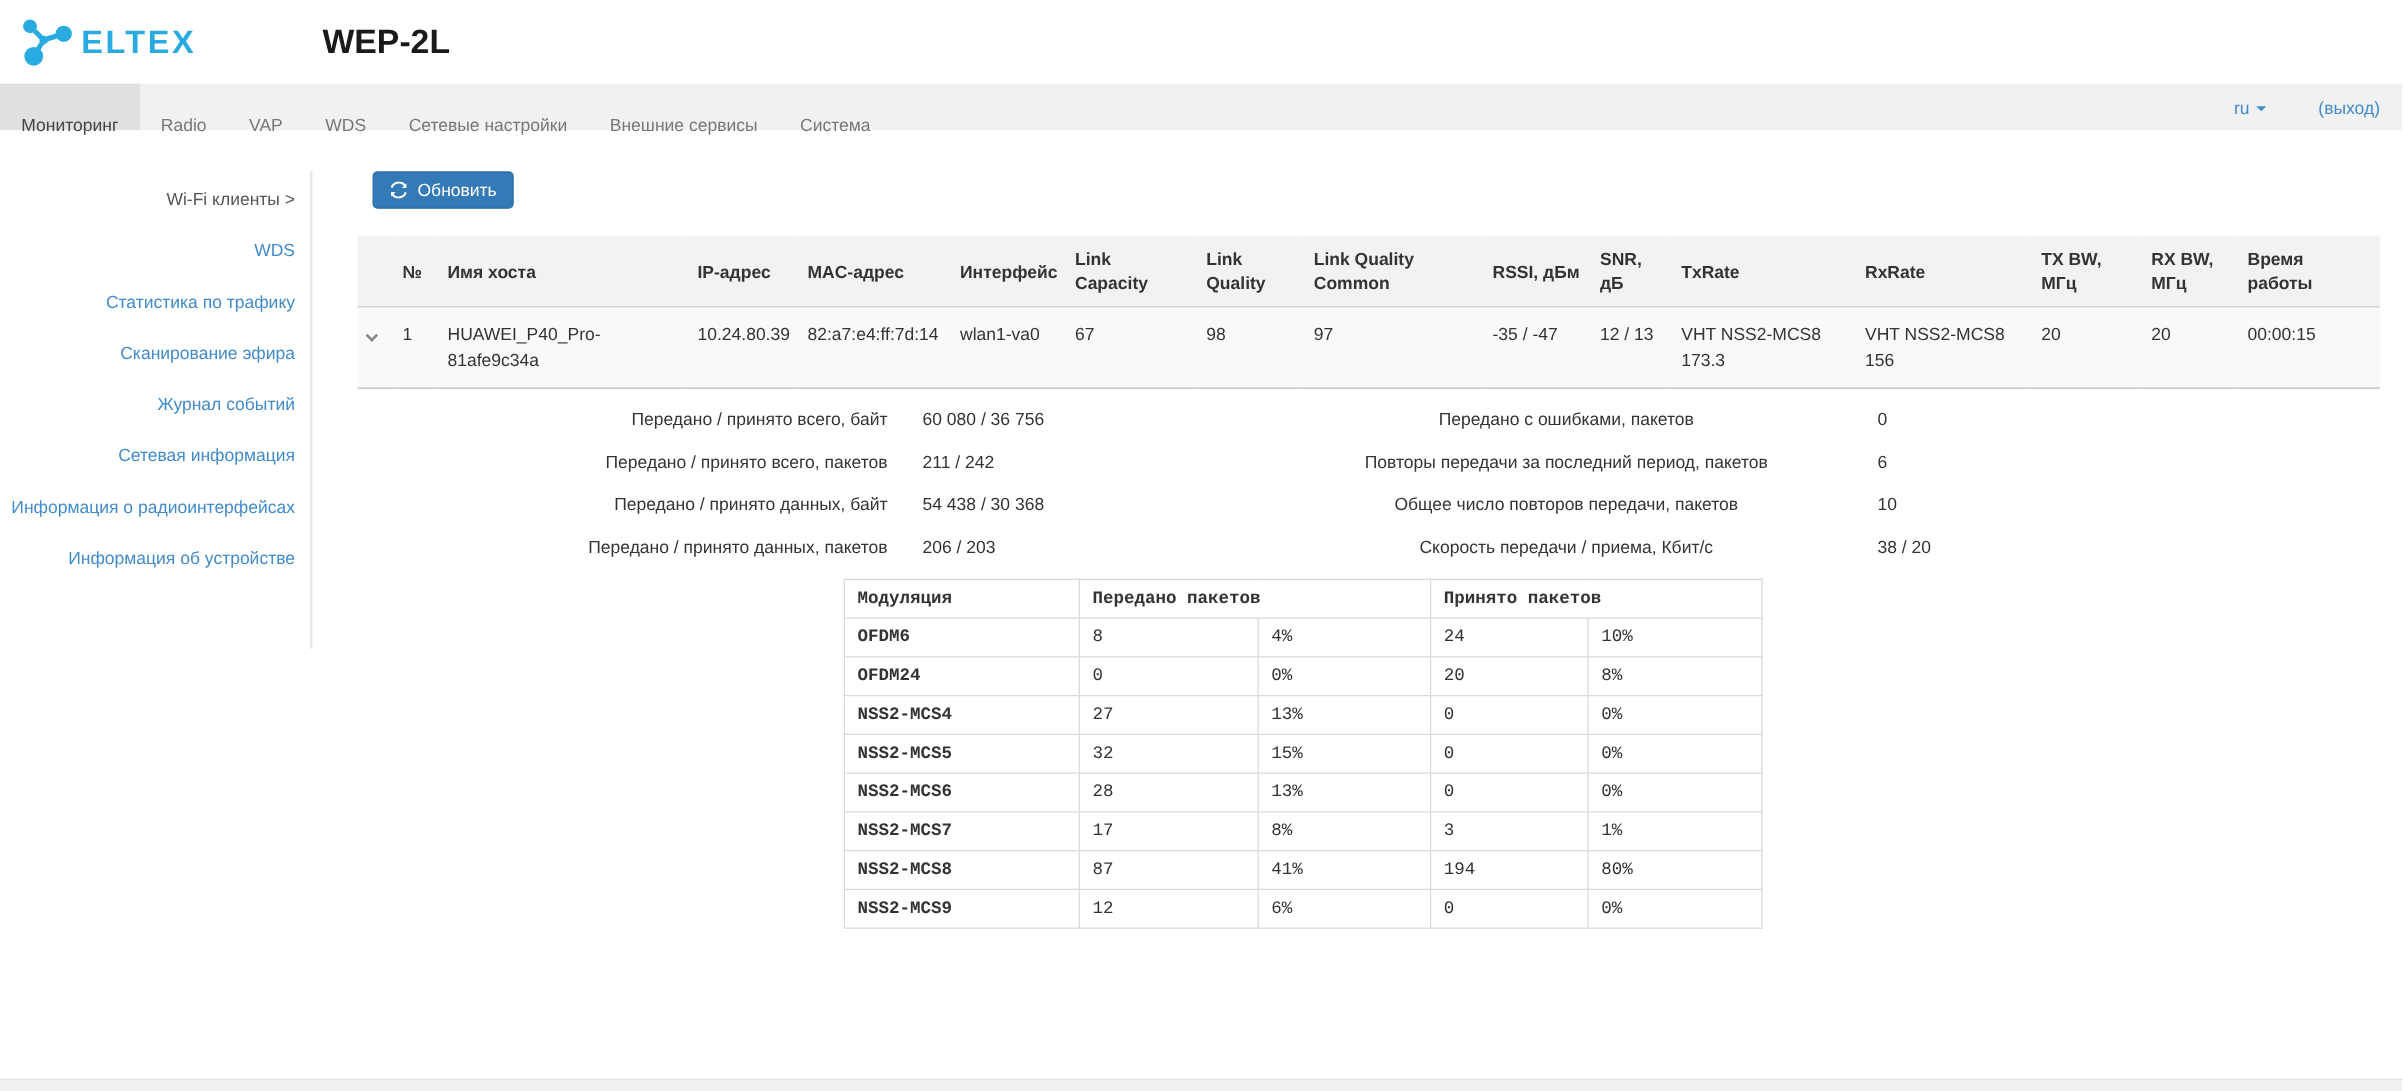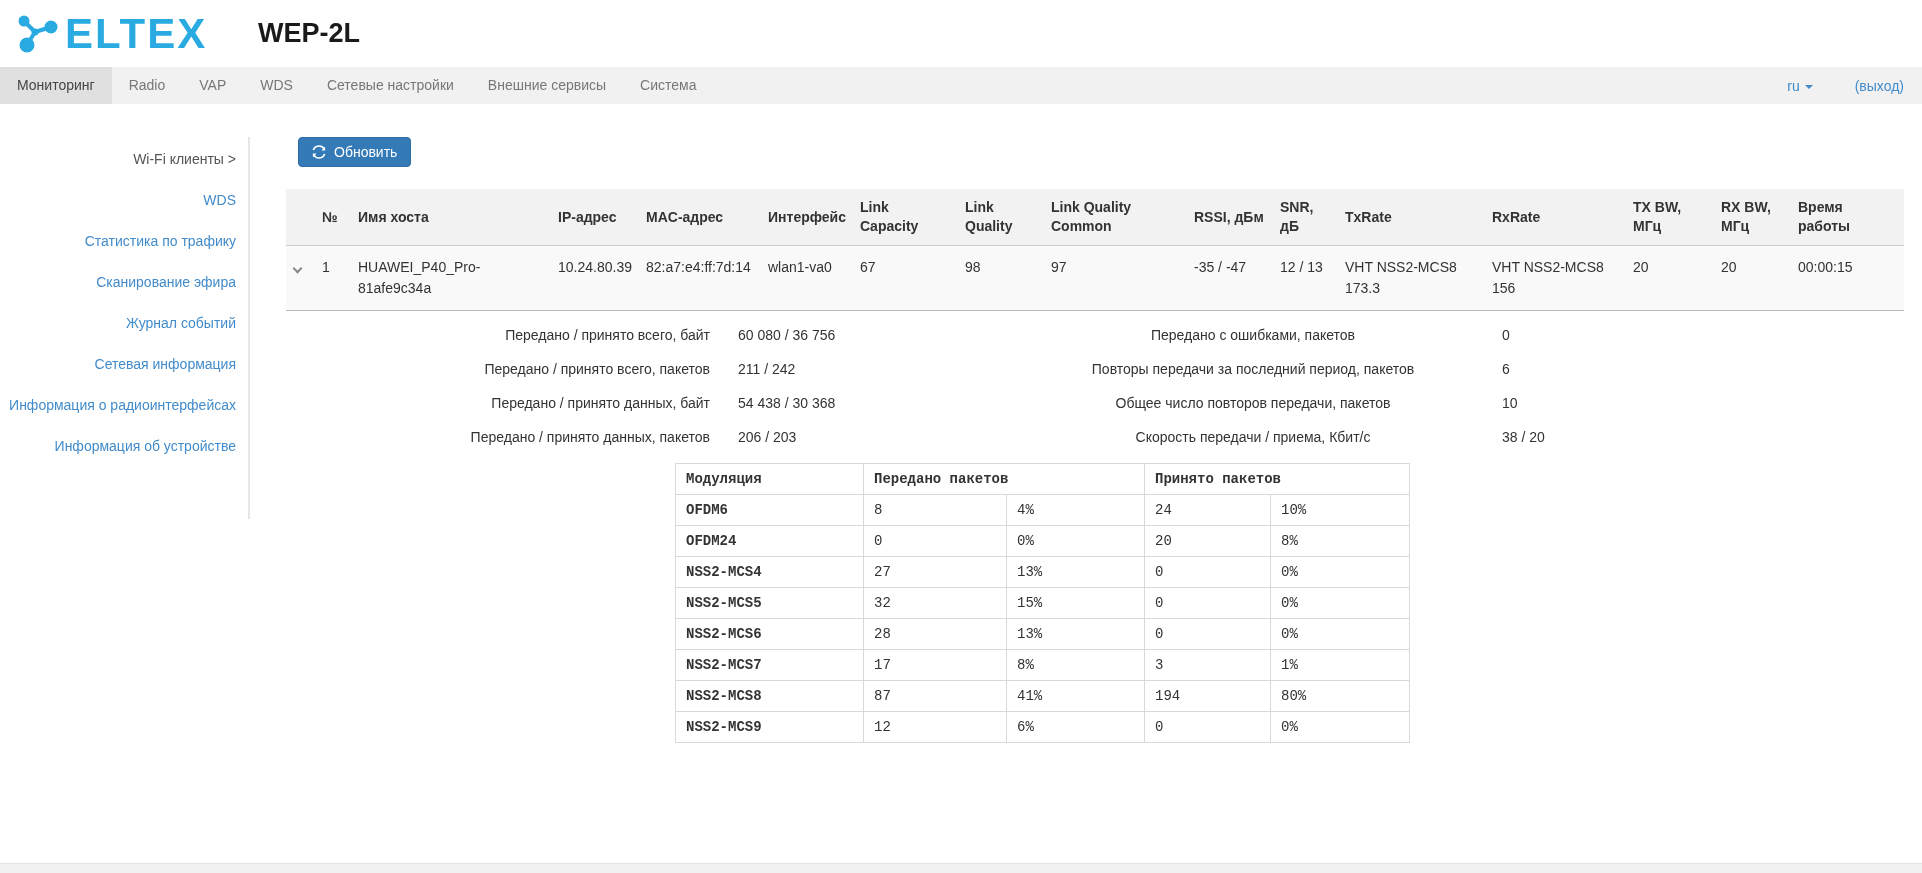--- a/index.html
+++ b/index.html
@@ -7,26 +7,26 @@
   body {
     width:1922px; height:873px; position:relative; overflow:hidden;
     font-family:"Liberation Sans","DejaVu Sans",sans-serif;
     font-size:14px; color:#333; background:#fff;
   }
   a { text-decoration:none; }
 
   
   .app-header { height:67px; display:flex; align-items:center; }
   .logo { display:flex; align-items:center; margin-left:14px; width:232px; }
-  .logo-text { font-size:42px; font-weight:bold; color:#29abe2; letter-spacing:2px; margin-left:5px; }
+  .logo-text { font-size:26px; font-weight:bold; color:#29abe2; letter-spacing:2px; margin-left:5px; }
   .device-title { font-size:27px; font-weight:bold; color:#1a1a1a; margin-left:12px; }
 
   
   .navbar { height:37px; background:#f1f1f1; display:flex; align-items:stretch; }
-  .nav-tab { line-height:37px; padding:0 17px; color:#777; cursor:pointer; }
+  .nav-tab { line-height:37px; padding:15px 17px; color:#777; cursor:pointer; }
   .nav-tab.active { background:#e0e0e0; color:#444; }
   .nav-right { margin-left:auto; display:flex; align-items:center; }
   .lang { color:#428bca; margin-right:42px; cursor:pointer; }
   .caret { display:inline-block; margin-left:5px; vertical-align:middle;
            border-left:4px solid transparent; border-right:4px solid transparent;
            border-top:4px solid #428bca; }
   .logout { color:#428bca; margin-right:18px; }
 
   
   .content { display:flex; }

